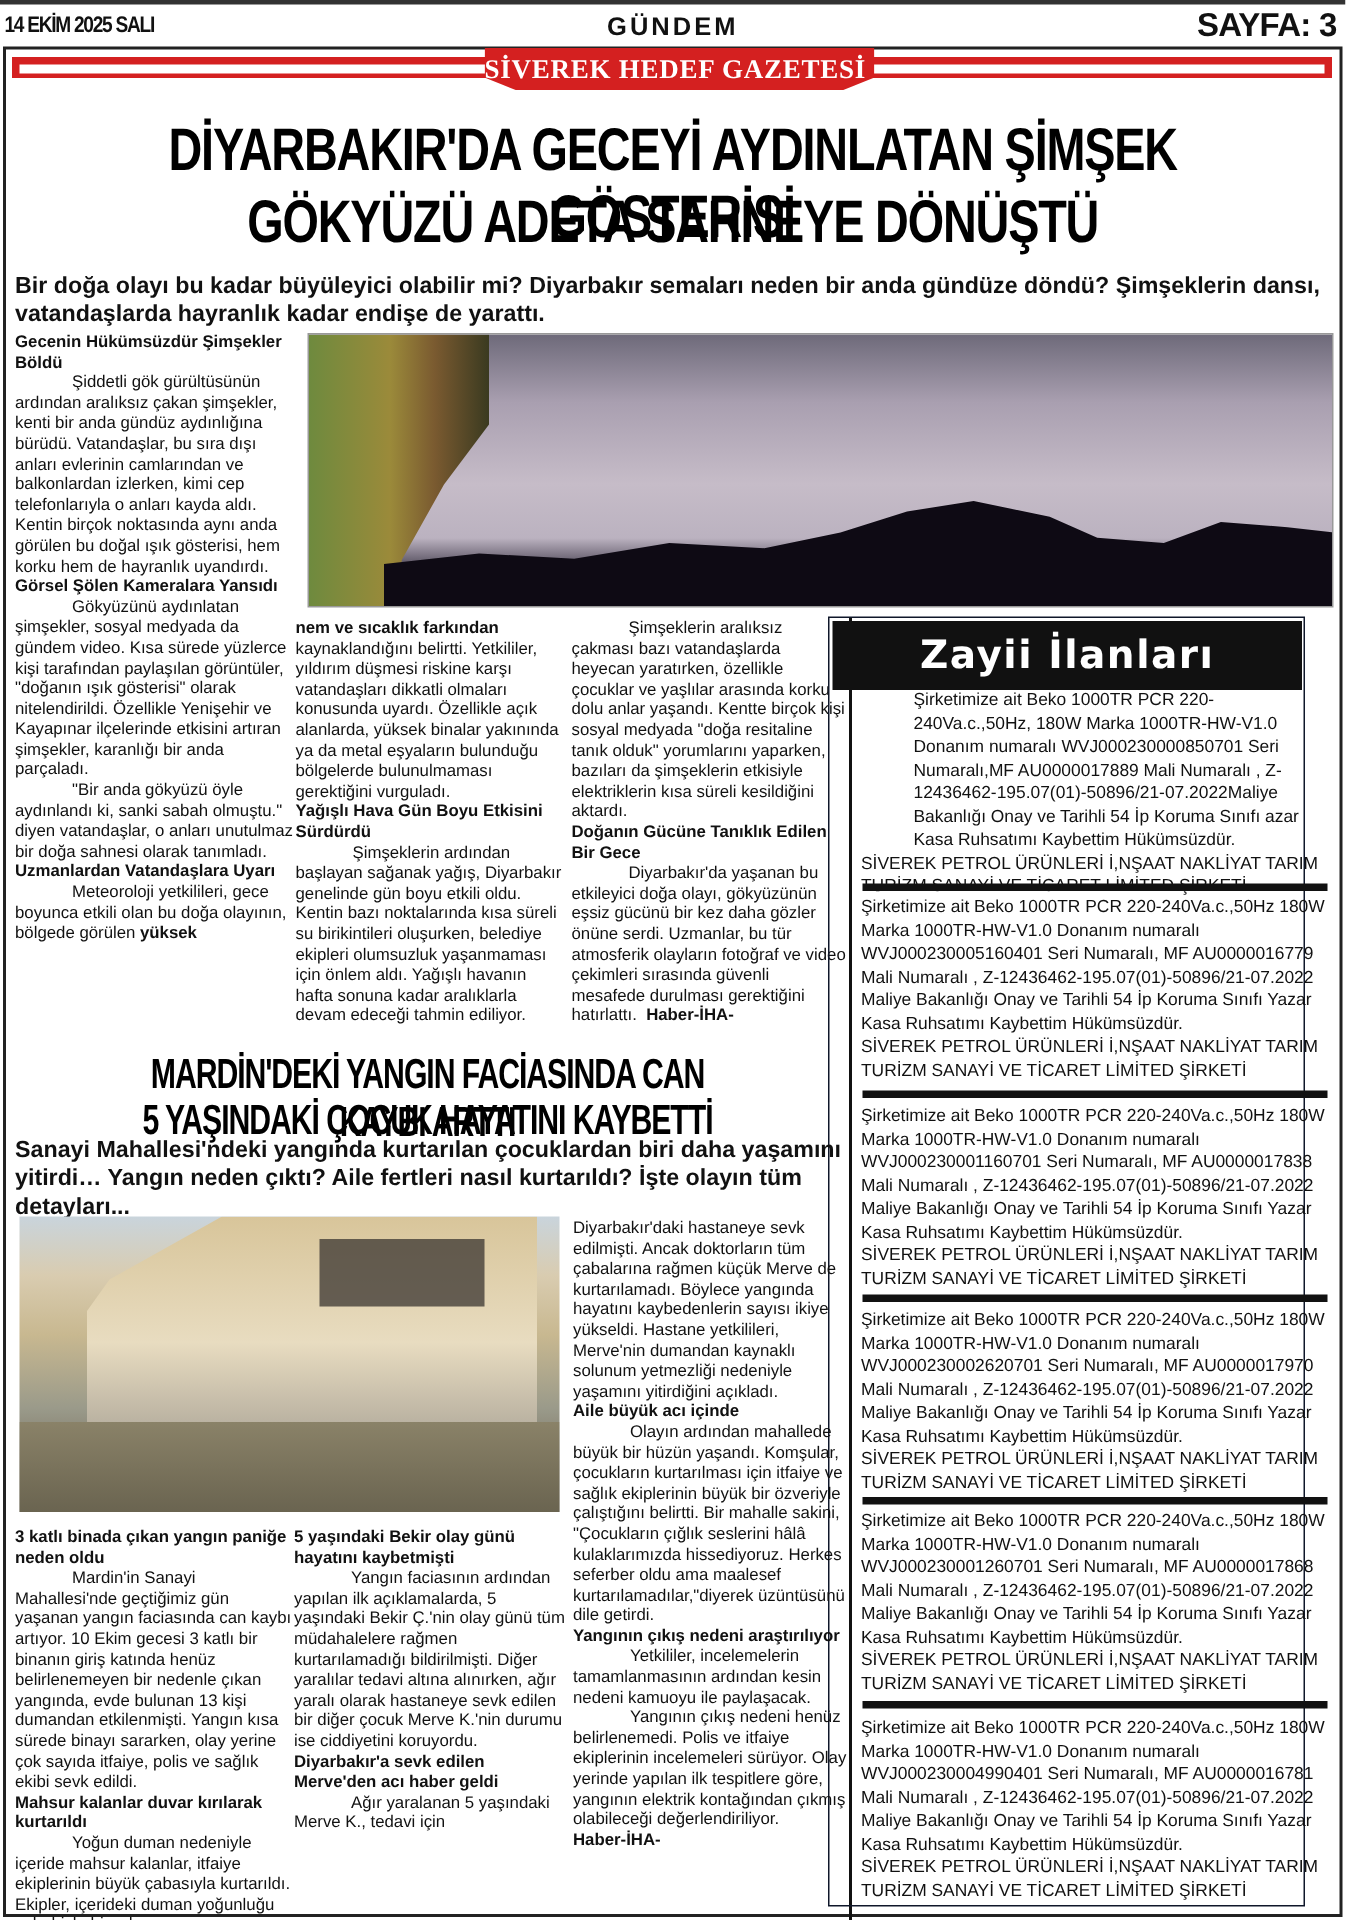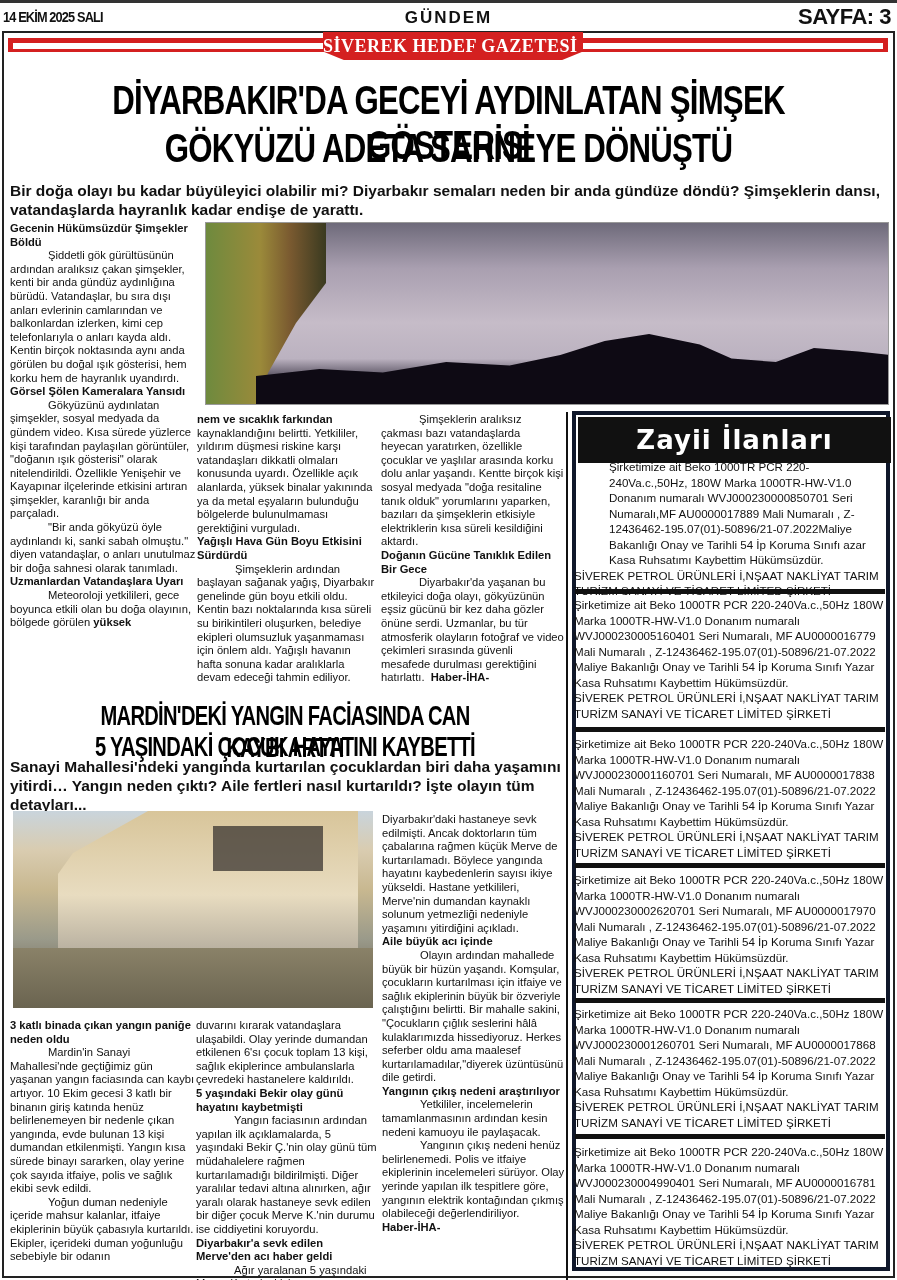--- a/index.html
+++ b/index.html
@@ -20,21 +20,21 @@
 .lead{position:absolute;font-weight:bold;font-size:15.5px;line-height:19px;color:#111}
 .col{position:absolute;font-size:11.2px;line-height:13.6px;color:#111}
 .col .sub{font-weight:bold;display:block}
 .col .p{display:block;text-indent:38px}
 .col .b{font-weight:bold}
 .img1{position:absolute;left:205px;top:222px;width:684px;height:183px;overflow:hidden;border:1px solid #999;
  background:linear-gradient(180deg,#6e6a7a 0%,#a99fb0 25%,#c6bcc8 55%,#bbb2c0 75%,#3a3444 88%,#140f1a 100%)}
 .img1 .wall{position:absolute;left:0;top:0;width:120px;height:183px;background:linear-gradient(90deg,#6e8a3e,#9b8a3a 45%,#7a5a30 70%,#3a3a20);clip-path:polygon(0 0,175px 0,130px 40px,120px 60px,90px 100px,62px 150px,55px 183px,0 183px)}
 .img1 .trees{position:absolute;left:50px;bottom:0;width:634px;height:70px;background:#0e0a14;clip-path:polygon(0 60%,10% 50%,20% 55%,30% 40%,40% 45%,48% 30%,55% 10%,62% 0,70% 15%,75% 35%,82% 40%,88% 20%,95% 25%,100% 30%,100% 100%,0 100%)}
 .vdiv{position:absolute;width:2px;background:#111}
-.zayi-box{position:absolute;left:572px;top:411px;width:318px;height:860px;border:4px solid #0f172a}
+.zayi-box{position:absolute;left:552px;top:411px;width:318px;height:860px;border:1px solid #0f172a}
 .zayi-title{position:absolute;left:2px;top:2px;width:313px;height:46px;background:#111;color:#fff;text-align:center;font-size:26px;font-weight:900;line-height:46px;letter-spacing:1px;font-family:"DejaVu Sans",sans-serif}
 .ad{position:absolute;left:3px;width:312px;font-size:11.6px;line-height:15.5px;color:#111}
 .ad .first-indent{padding-left:35px}
 .ad-sep{position:absolute;left:3px;width:310px;height:5px;background:#111}
 .h2a{top:700px;font-size:28px;transform:scaleX(0.72)}
 .h2b{top:731px;font-size:28px;transform:scaleX(0.72)}
 .img2{position:absolute;left:13px;top:811px;width:360px;height:197px;overflow:hidden;background:linear-gradient(180deg,#c9d4dc 0%,#d9ccb0 20%,#c8b890 40%,#9a9a8a 65%,#807a6a 80%,#6d6a5a 100%)}
 .img2 .bldg{position:absolute;left:45px;top:0;width:300px;height:140px;background:linear-gradient(180deg,#d8c59a,#e8dcc0 60%,#b8b0a0);clip-path:polygon(5% 30%,30% 0,100% 0,100% 100%,0 100%,0 45%)}
 .img2 .burn{position:absolute;left:200px;top:15px;width:110px;height:45px;background:#3a3430;opacity:.75}
 .img2 .ground{position:absolute;left:0;bottom:0;width:360px;height:60px;background:linear-gradient(180deg,#8a8268,#6a6450)}
@@ -138,25 +138,25 @@
 
 <div class="img2">
   <div class="bldg"></div>
   <div class="burn"></div>
   <div class="ground"></div>
 </div>
 
 <div class="col" style="left:10px;top:1019px;width:185px">
   <span class="sub">3 katlı binada çıkan yangın paniğe neden oldu</span>
   <span class="p">Mardin'in Sanayi Mahallesi'nde geçtiğimiz gün yaşanan yangın faciasında can kaybı artıyor. 10 Ekim gecesi 3 katlı bir binanın giriş katında henüz belirlenemeyen bir nedenle çıkan yangında, evde bulunan 13 kişi dumandan etkilenmişti. Yangın kısa sürede binayı sararken, olay yerine çok sayıda itfaiye, polis ve sağlık ekibi sevk edildi.</span>
+  <span class="sub">Mahsur kalanlar duvar kırılarak kurtarıldı</span>
   <span class="p">Yoğun duman nedeniyle içeride mahsur kalanlar, itfaiye ekiplerinin büyük çabasıyla kurtarıldı. Ekipler, içerideki duman yoğunluğu sebebiyle bir odanın</span>
 </div>
 
 <div class="col" style="left:196px;top:1019px;width:182px">
-  <span>duvarını kırarak vatandaşlara ulaşabildi. Olay yerinde dumandan etkilenen 6'sı çocuk toplam 13 kişi, sağlık ekiplerince ambulanslarla çevredeki hastanelere kaldırıldı.</span>
   <span class="sub">5 yaşındaki Bekir olay günü hayatını kaybetmişti</span>
   <span class="p">Yangın faciasının ardından yapılan ilk açıklamalarda, 5 yaşındaki Bekir Ç.'nin olay günü tüm müdahalelere rağmen kurtarılamadığı bildirilmişti. Diğer yaralılar tedavi altına alınırken, ağır yaralı olarak hastaneye sevk edilen bir diğer çocuk Merve K.'nin durumu ise ciddiyetini koruyordu.</span>
   <span class="sub">Diyarbakır'a sevk edilen Merve'den acı haber geldi</span>
   <span class="p">Ağır yaralanan 5 yaşındaki Merve K., tedavi için</span>
 </div>
 
 <div class="col" style="left:382px;top:813px;width:183px">
   <span>Diyarbakır'daki hastaneye sevk edilmişti. Ancak doktorların tüm çabalarına rağmen küçük Merve de kurtarılamadı. Böylece yangında hayatını kaybedenlerin sayısı ikiye yükseldi. Hastane yetkilileri, Merve'nin dumandan kaynaklı solunum yetmezliği nedeniyle yaşamını yitirdiğini açıkladı.</span>
   <span class="sub">Aile büyük acı içinde</span>
   <span class="p">Olayın ardından mahallede büyük bir hüzün yaşandı. Komşular, çocukların kurtarılması için itfaiye ve sağlık ekiplerinin büyük bir özveriyle çalıştığını belirtti. Bir mahalle sakini,</span>

